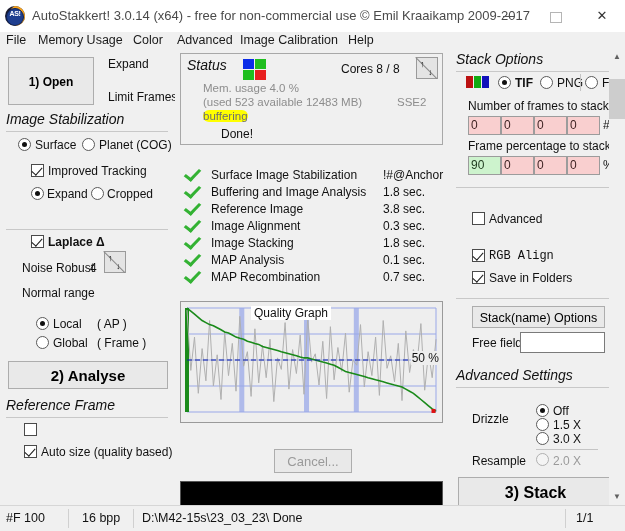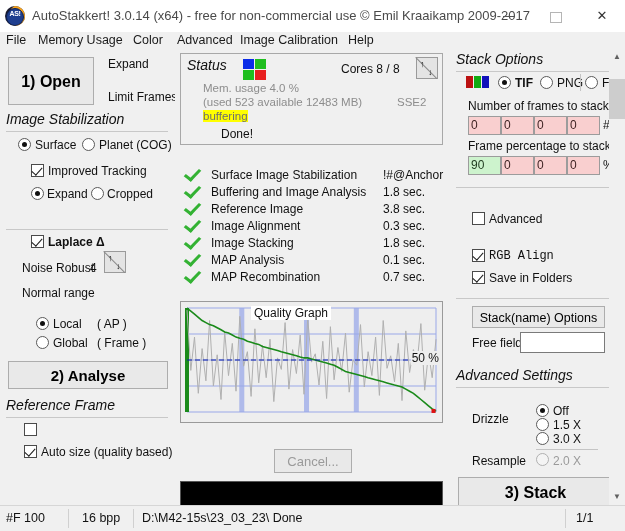--- a/index.html
+++ b/index.html
@@ -148,21 +148,21 @@
     <div class="mi" style="left:177px">Advanced</div>
     <div class="mi" style="left:240px">Image Calibration</div>
     <div class="mi" style="left:348px">Help</div>
   </div>
 
   <div class="vsep" style="left:174px"></div>
   <div class="vsep" style="left:449px"></div>
 
   <div id="left">
 
-    <div class="btn big" style="left:8px;top:8px;width:86px;height:48px;line-height:48px;font-size:16px;text-align:center;">1) Open</div>
+    <div class="btn big" style="left:8px;top:8px;width:86px;height:48px;line-height:48px;font-size:12px;text-align:center;">1) Open</div>
     <div class="lbl" style="left:108px;top:8px;">Expand</div>
     <div class="lbl" style="left:108px;top:41px;">Limit Frames</div>
 
     <div class="grouplabel" style="left:6px;top:62px;">Image Stabilization</div>
     <div class="grouprule" style="left:6px;top:82px;width:162px;"></div>
 
     <div class="radio on" style="left:18px;top:89px;"></div>
     <div class="lbl" style="left:35px;top:89px;">Surface</div>
     <div class="radio" style="left:82px;top:89px;"></div>
     <div class="lbl" style="left:99px;top:89px;">Planet (COG)</div>
@@ -219,21 +219,21 @@
       </div>
       <div class="lbl" style="left:160px;top:8px;">Cores 8 / 8</div>
       <div class="spinner" style="left:235px;top:3px;">
         <div class="diag"></div>
         <div class="ar" style="left:3px;top:2px;">↑</div>
         <div class="ar" style="left:11px;top:10px;">↓</div>
       </div>
 
       <div class="greyline" style="left:22px;top:28px;">Mem. usage 4.0 %</div>
       <div class="greyline" style="left:22px;top:42px;">(used 523 available 12483 MB)</div>
-      <div class="greyline hl-yellow" style="left:22px;top:56px;">buffering</div>
+      <div class="greyline hl-yellow" style="left:22px;top:56px;border-radius:6px;">buffering</div>
       <div class="lbl" style="left:40px;top:73px;">Done!</div>
       <div class="greyline" style="left:216px;top:42px;">SSE2</div>
     </div>
 
     <div id="tasklist">
       <div class="task-check" style="left:10px;top:116px;"></div>
       <div class="task-name" style="left:36px;top:119px;">Surface Image Stabilization</div>
       <div class="task-time" style="left:208px;top:119px;">!#@Anchor</div>
 
       <div class="task-check" style="left:10px;top:133px;"></div>

